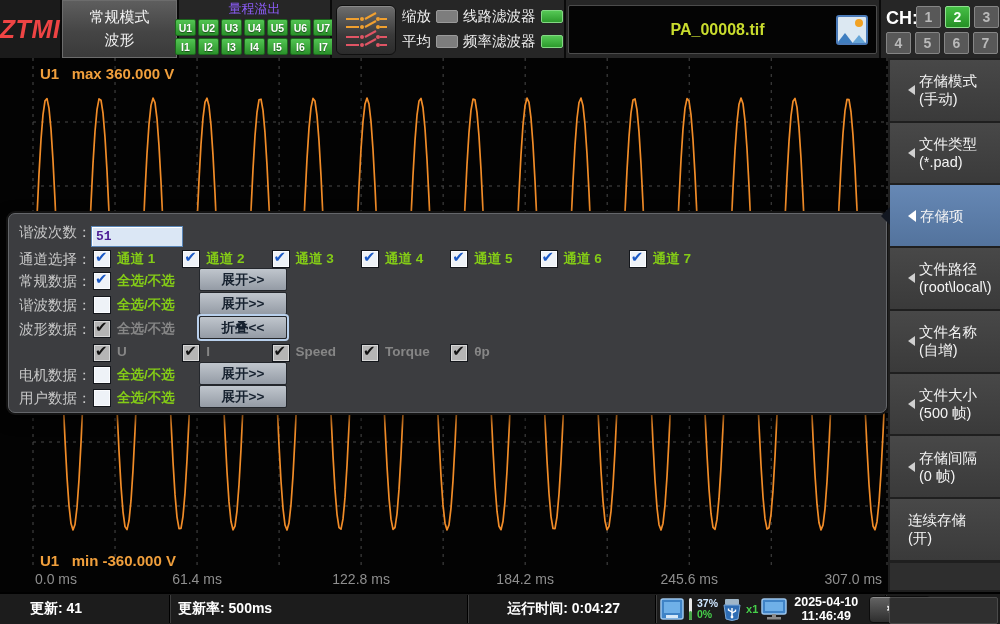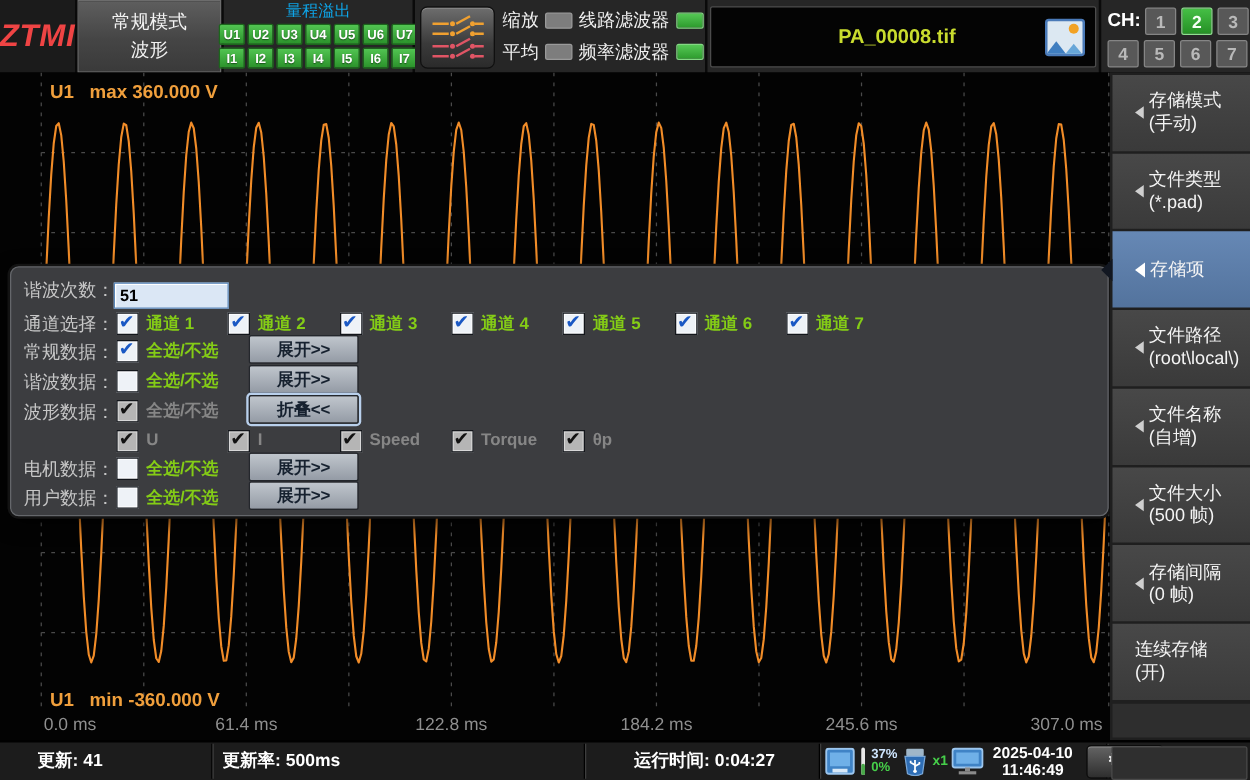--- a/index.html
+++ b/index.html
@@ -10,21 +10,21 @@
     -webkit-font-smoothing:antialiased;
   }
   
   .topbar{position:absolute;left:0;top:0;width:1000px;height:58px;background:#0a0a0a;border-bottom:1px solid #000;}
   .tb-sec{position:absolute;top:0;height:58px;background:#262626;}
   .tb-logo{left:0;width:60px;background:#1b1b1b;display:flex;align-items:center;justify-content:center;}
   .logo-text{color:#ef4444;font-weight:bold;font-size:25px;letter-spacing:.5px;font-style:italic;}
   .tb-mode{left:62px;width:115px;background:linear-gradient(#5e5e5e,#454545 55%,#3a3a3a);border:1px solid #6c6c6c;box-sizing:border-box;
     display:flex;flex-direction:column;align-items:center;justify-content:center;gap:4px;color:#f2f2f2;font-size:15px;}
   .tb-overflow{left:179px;width:151px;display:flex;flex-direction:column;align-items:center;padding-top:1px;box-sizing:border-box;}
-  .ovf-title{color:#0ea5e9;font-size:13px;line-height:16px;}
+  .ovf-title{color:#8b5cf6;font-size:13px;line-height:16px;}
   .badge-row{display:flex;gap:2px;margin-top:2px;}
   .badge{width:19px;height:15px;border-radius:2px;background:linear-gradient(#52c452,#2b922b);border:1px solid #1c661c;
     color:#fff;font-size:10.5px;font-weight:bold;display:flex;align-items:center;justify-content:center;text-shadow:0 1px 1px rgba(0,0,0,.5);}
   .tb-filters{left:332px;width:232px;}
   .wiring-btn{position:absolute;left:4px;top:5px;width:58px;height:48px;border-radius:6px;
     background:linear-gradient(#6e6e6e,#3a3a3a 60%,#2b2b2b);border:1px solid #101010;box-shadow:inset 0 1px 0 #8a8a8a;
     display:flex;align-items:center;justify-content:center;}
   .toggle-grid{position:absolute;left:70px;top:4px;width:160px;height:50px;display:grid;
     grid-template-columns:auto auto auto auto;grid-template-rows:25px 25px;align-items:center;column-gap:5px;}
   .tg-label{color:#f0f0f0;font-size:14.5px;white-space:nowrap;}
@@ -33,21 +33,21 @@
   .ind.on{background:linear-gradient(#55c855,#2d9b2d);border-color:#83d883;}
   .tb-file{left:566px;width:313px;background:#262626;}
   .file-box{position:absolute;left:2px;top:5px;width:307px;height:47px;background:#040404;border:1px solid #4c4c4c;border-radius:2px;
     display:flex;align-items:center;}
   .file-name{flex:1;text-align:center;color:#c9dc2e;font-size:16px;font-weight:bold;padding-left:30px;}
   .img-icon{width:28px;height:26px;margin-right:8px;background:#dce8f2;border:2px solid #4a7ab8;border-radius:3px;position:relative;overflow:hidden;flex:none;}
   .img-icon .sun{position:absolute;right:3px;top:2px;width:8px;height:8px;border-radius:50%;background:#f2a224;}
   .img-icon .mtn1{position:absolute;left:-3px;bottom:-3px;width:0;height:0;border-left:10px solid transparent;border-right:10px solid transparent;border-bottom:13px solid #3f7ec0;}
   .img-icon .mtn2{position:absolute;right:-2px;bottom:-3px;width:0;height:0;border-left:9px solid transparent;border-right:9px solid transparent;border-bottom:11px solid #67a6d8;}
   .tb-ch{left:881px;width:119px;}
-  .ch-label{position:absolute;left:5px;top:8px;color:#fff;font-weight:bold;font-size:15px;text-align:right;}
+  .ch-label{position:absolute;left:5px;top:8px;color:#fff;font-weight:bold;font-size:18px;text-align:right;}
   .ch-row{position:absolute;display:flex;gap:4px;}
   .ch-row.r1{left:35px;top:6px;}
   .ch-row.r2{left:5px;top:32px;}
   .chbtn{width:25px;height:22px;border-radius:2px;background:#585858;border:1px solid #858585;box-sizing:border-box;
     color:#b9b9b9;font-size:14px;font-weight:bold;display:flex;align-items:center;justify-content:center;}
   .chbtn.active{background:linear-gradient(#45bf45,#259025);border-color:#8fe08f;color:#f4fff4;}
   
   .main{position:absolute;left:0;top:58px;width:888px;height:534px;background:#030303;}
   .wave-svg{position:absolute;left:0;top:0;}
   .wave-label{position:absolute;color:#f09f3c;font-size:15px;font-weight:bold;white-space:pre;}
@@ -64,21 +64,21 @@
     box-shadow:inset 0 0 0 1px #fbfcfe;}
   .checkbox.checked::after{content:"\2714";position:absolute;left:1px;top:-3px;font-size:15px;font-weight:bold;color:#1a58c4;}
   .checkbox.disabled{background:#b5b5b5;box-shadow:inset 0 0 0 1px #d8d8d8;}
   .checkbox.disabled.checked::after{color:#121212;}
   .check-label{position:absolute;left:108px;top:2px;color:#84cc16;font-weight:bold;font-size:13.5px;white-space:nowrap;}
   .check-label.disabled-text{color:#868686;}
   .d-btn{position:absolute;left:190px;top:-2px;width:88px;height:23px;background:linear-gradient(#c0c6cd,#949ba5);
     border:1px solid #24272c;border-radius:2px;color:#16212f;font-weight:bold;font-size:13.5px;text-align:center;line-height:21px;box-sizing:border-box;}
   .d-btn.focused{box-shadow:0 0 0 2px #b9d0ec;}
   .d-input{position:absolute;left:82px;top:5px;width:92px;height:21px;background:#dbe7f5;border:1px solid #5b87b8;
-    box-shadow:inset 1px 1px 0 #ffffff;color:#000000;font-weight:bold;font-size:13px;padding:0 4px;box-sizing:border-box;font-family:Liberation Sans, sans-serif;}
+    box-shadow:inset 1px 1px 0 #ffffff;color:#4c1d95;font-weight:bold;font-size:13px;padding:0 4px;box-sizing:border-box;font-family:Liberation Mono, monospace;}
   .d-item{position:absolute;top:0;height:20px;}
   .d-item .checkbox{left:0;}
   .d-item .check-label{left:24px;}
   
   .sidebar{position:absolute;left:888px;top:58px;width:112px;height:534px;background:#1f1f1f;z-index:6;
     display:flex;flex-direction:column;padding:0 0 2px 2px;box-sizing:border-box;}
   .side-title{height:30px;display:flex;align-items:center;justify-content:center;color:#f0f0f0;font-size:14.5px;flex:none;}
   .side-item{position:relative;flex:1;margin-top:2px;background:linear-gradient(#484848,#3a3a3a);
     display:flex;align-items:center;padding-left:18px;box-sizing:border-box;overflow:visible;}
   .side-item.selected{background:linear-gradient(#6688b5,#53739d);}

